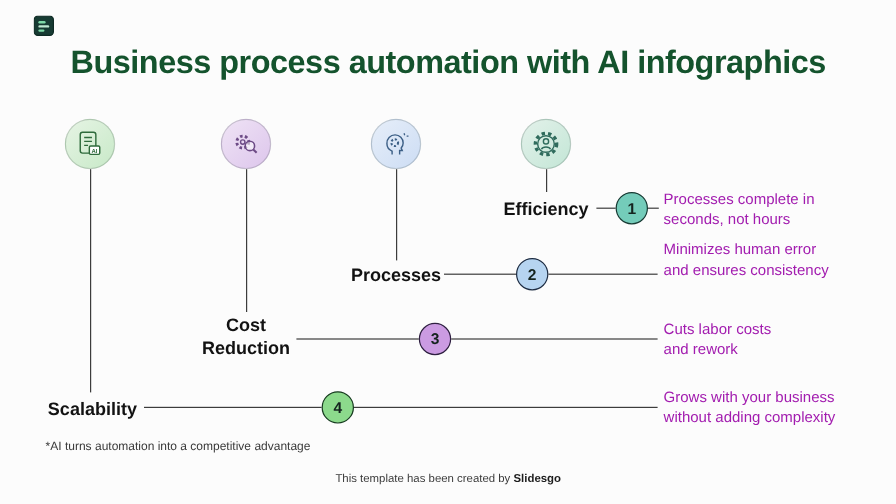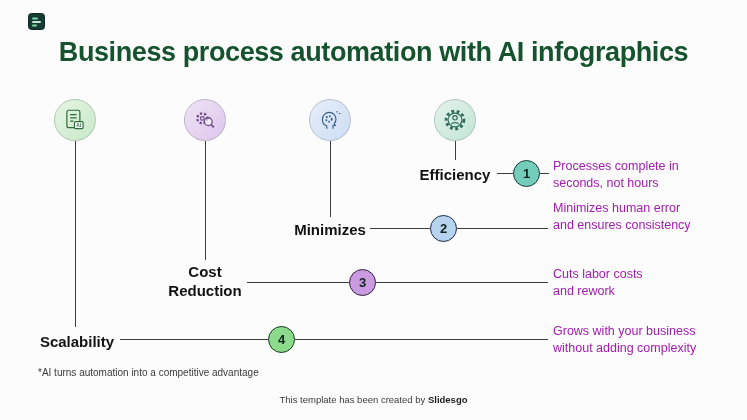--- a/index.html
+++ b/index.html
@@ -114,21 +114,21 @@
 
   <div class="item i1">
     <div class="icon" style="--bg-from: #e6eef9; --bg-to: #cdddf4; --stroke: #3c5f86;">
       <svg width="26" height="26" viewBox="0 0 24 24" fill="none">
         <path d="M9 20v-2.5c-2.5-1-4-3.2-4-5.8A6.3 6.3 0 0 1 11.3 5c3.5 0 6.2 2.8 6.2 6.2 0 1.5-.5 2.8-1.5 3.9l.8 1.9h-2v3" stroke="var(--stroke)" stroke-width="1.1"></path>
         <circle cx="11" cy="11" r="2.6" stroke="var(--stroke)" stroke-width="1.6" stroke-dasharray="1.6 1.4"></circle>
         <path d="M18.2 3.8l.5 1.4M20.2 6h1.4" stroke="var(--stroke)" stroke-width="1"></path>
       </svg>
     </div>
     <div class="vline"></div>
-    <div class="label">Minimizes</div>
+    <div class="label">Processes</div>
     <div class="hline line-a"></div>
     <div class="num" style="--num-fill: #b6d4f0; --num-border: #1d2c42;">2</div>
     <div class="hline line-b"></div>
     <div class="desc">Minimizes human error
 and ensures consistency</div>
   </div>
 
   <div class="item i2">
     <div class="icon" style="--bg-from: #efe3f5; --bg-to: #ddc6ec; --stroke: #6d4b86;">
       <svg width="26" height="26" viewBox="0 0 24 24" fill="none">

